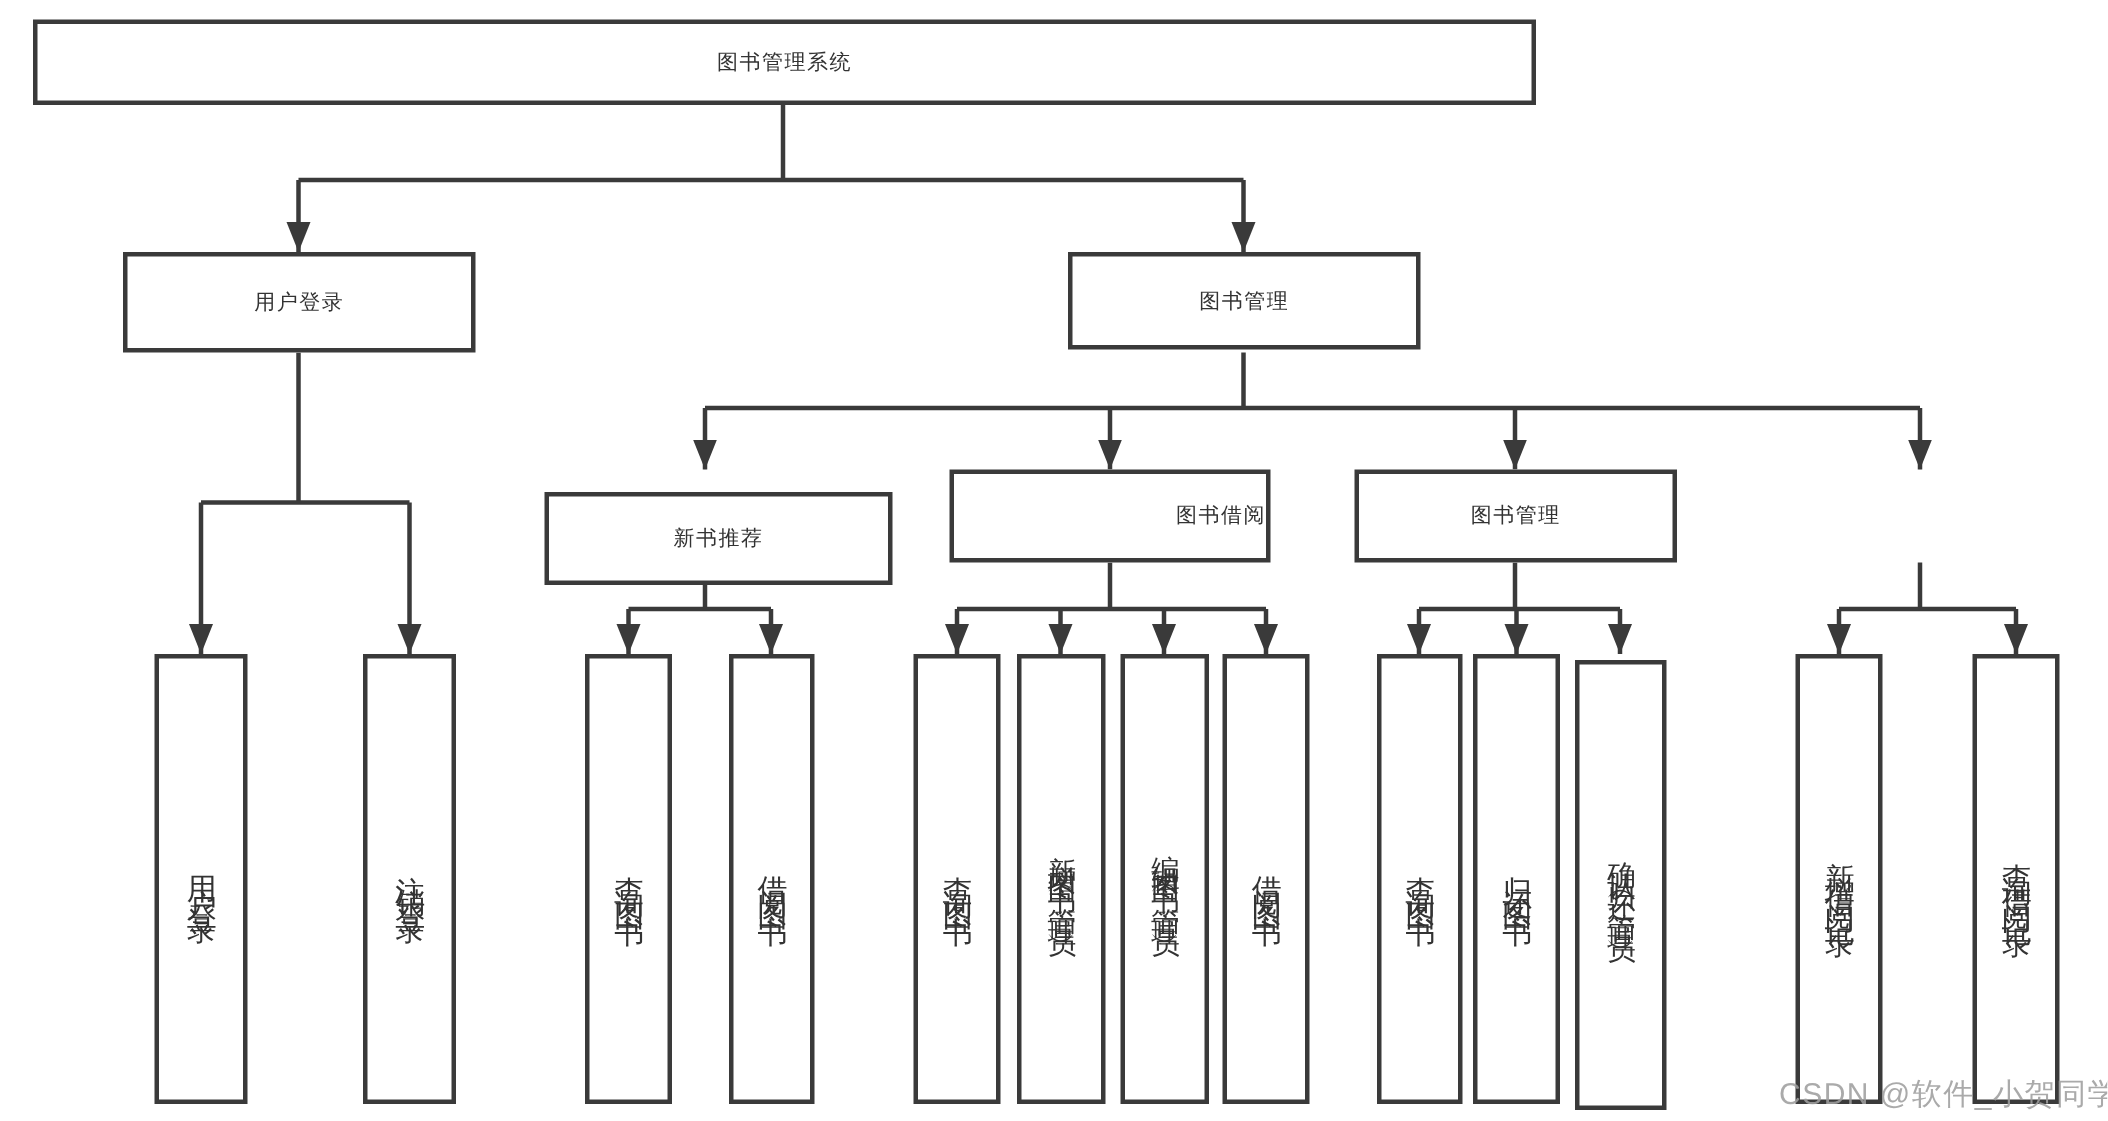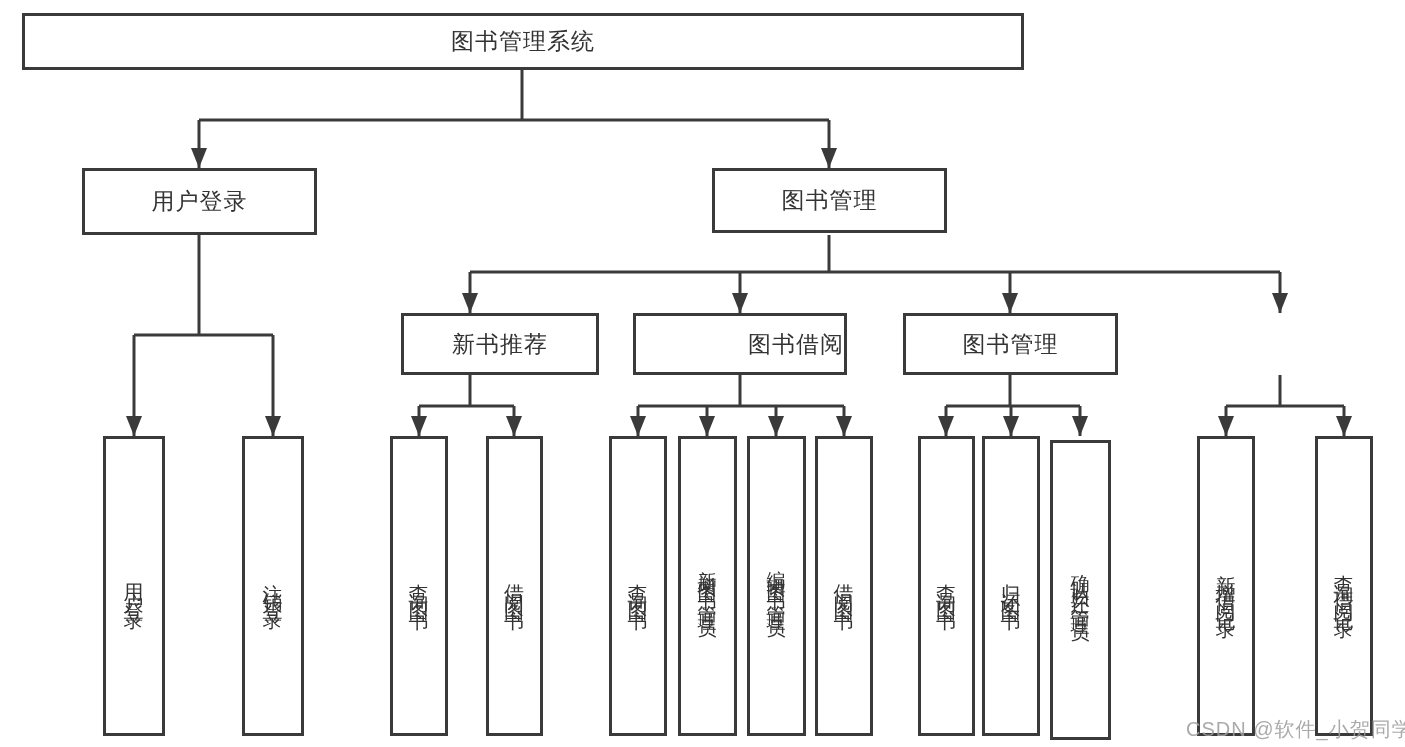--- a/index.html
+++ b/index.html
@@ -9,21 +9,21 @@
     background:#ffffff;
     font-family:"Liberation Sans", sans-serif;
     overflow:hidden;
   }
   .box{
     position:absolute;
     border:3px solid #3a3a3a;
     background:#ffffff;
     display:flex;align-items:center;justify-content:center;
     color:#333333;
-    font-size:23px;
+    font-size:14px;
     letter-spacing:1px;
     box-sizing:border-box;
   }
   .vbox{
     position:absolute;
     border:3px solid #3a3a3a;
     background:#ffffff;
     display:flex;align-items:center;justify-content:center;
     color:#333333;
     font-size:20px;
@@ -106,21 +106,21 @@
     <span>图书管理系统</span>
   </div>
 
   <div class="box" style="left:82px;top:168px;width:235px;height:67px;">
     <span>用户登录</span>
   </div>
   <div class="box" style="left:712px;top:168px;width:235px;height:65px;text-align:center;">
     <span>图书管理</span>
   </div>
 
-  <div class="box" style="left:363px;top:313px;width:198px;height:62px;margin-left:38px;">
+  <div class="box" style="left:363px;top:328px;width:232px;height:62px;">
     <span>新书推荐</span>
   </div>
   <div class="box" style="left:633px;top:313px;width:214px;height:62px;justify-content:flex-end;">
     <span>图书借阅</span>
   </div>
   <div class="box" style="left:903px;top:313px;width:215px;height:62px;">
     <span>图书管理</span>
   </div>
 
   <div class="vbox" style="left:103px;top:436px;width:62px;height:300px;">

